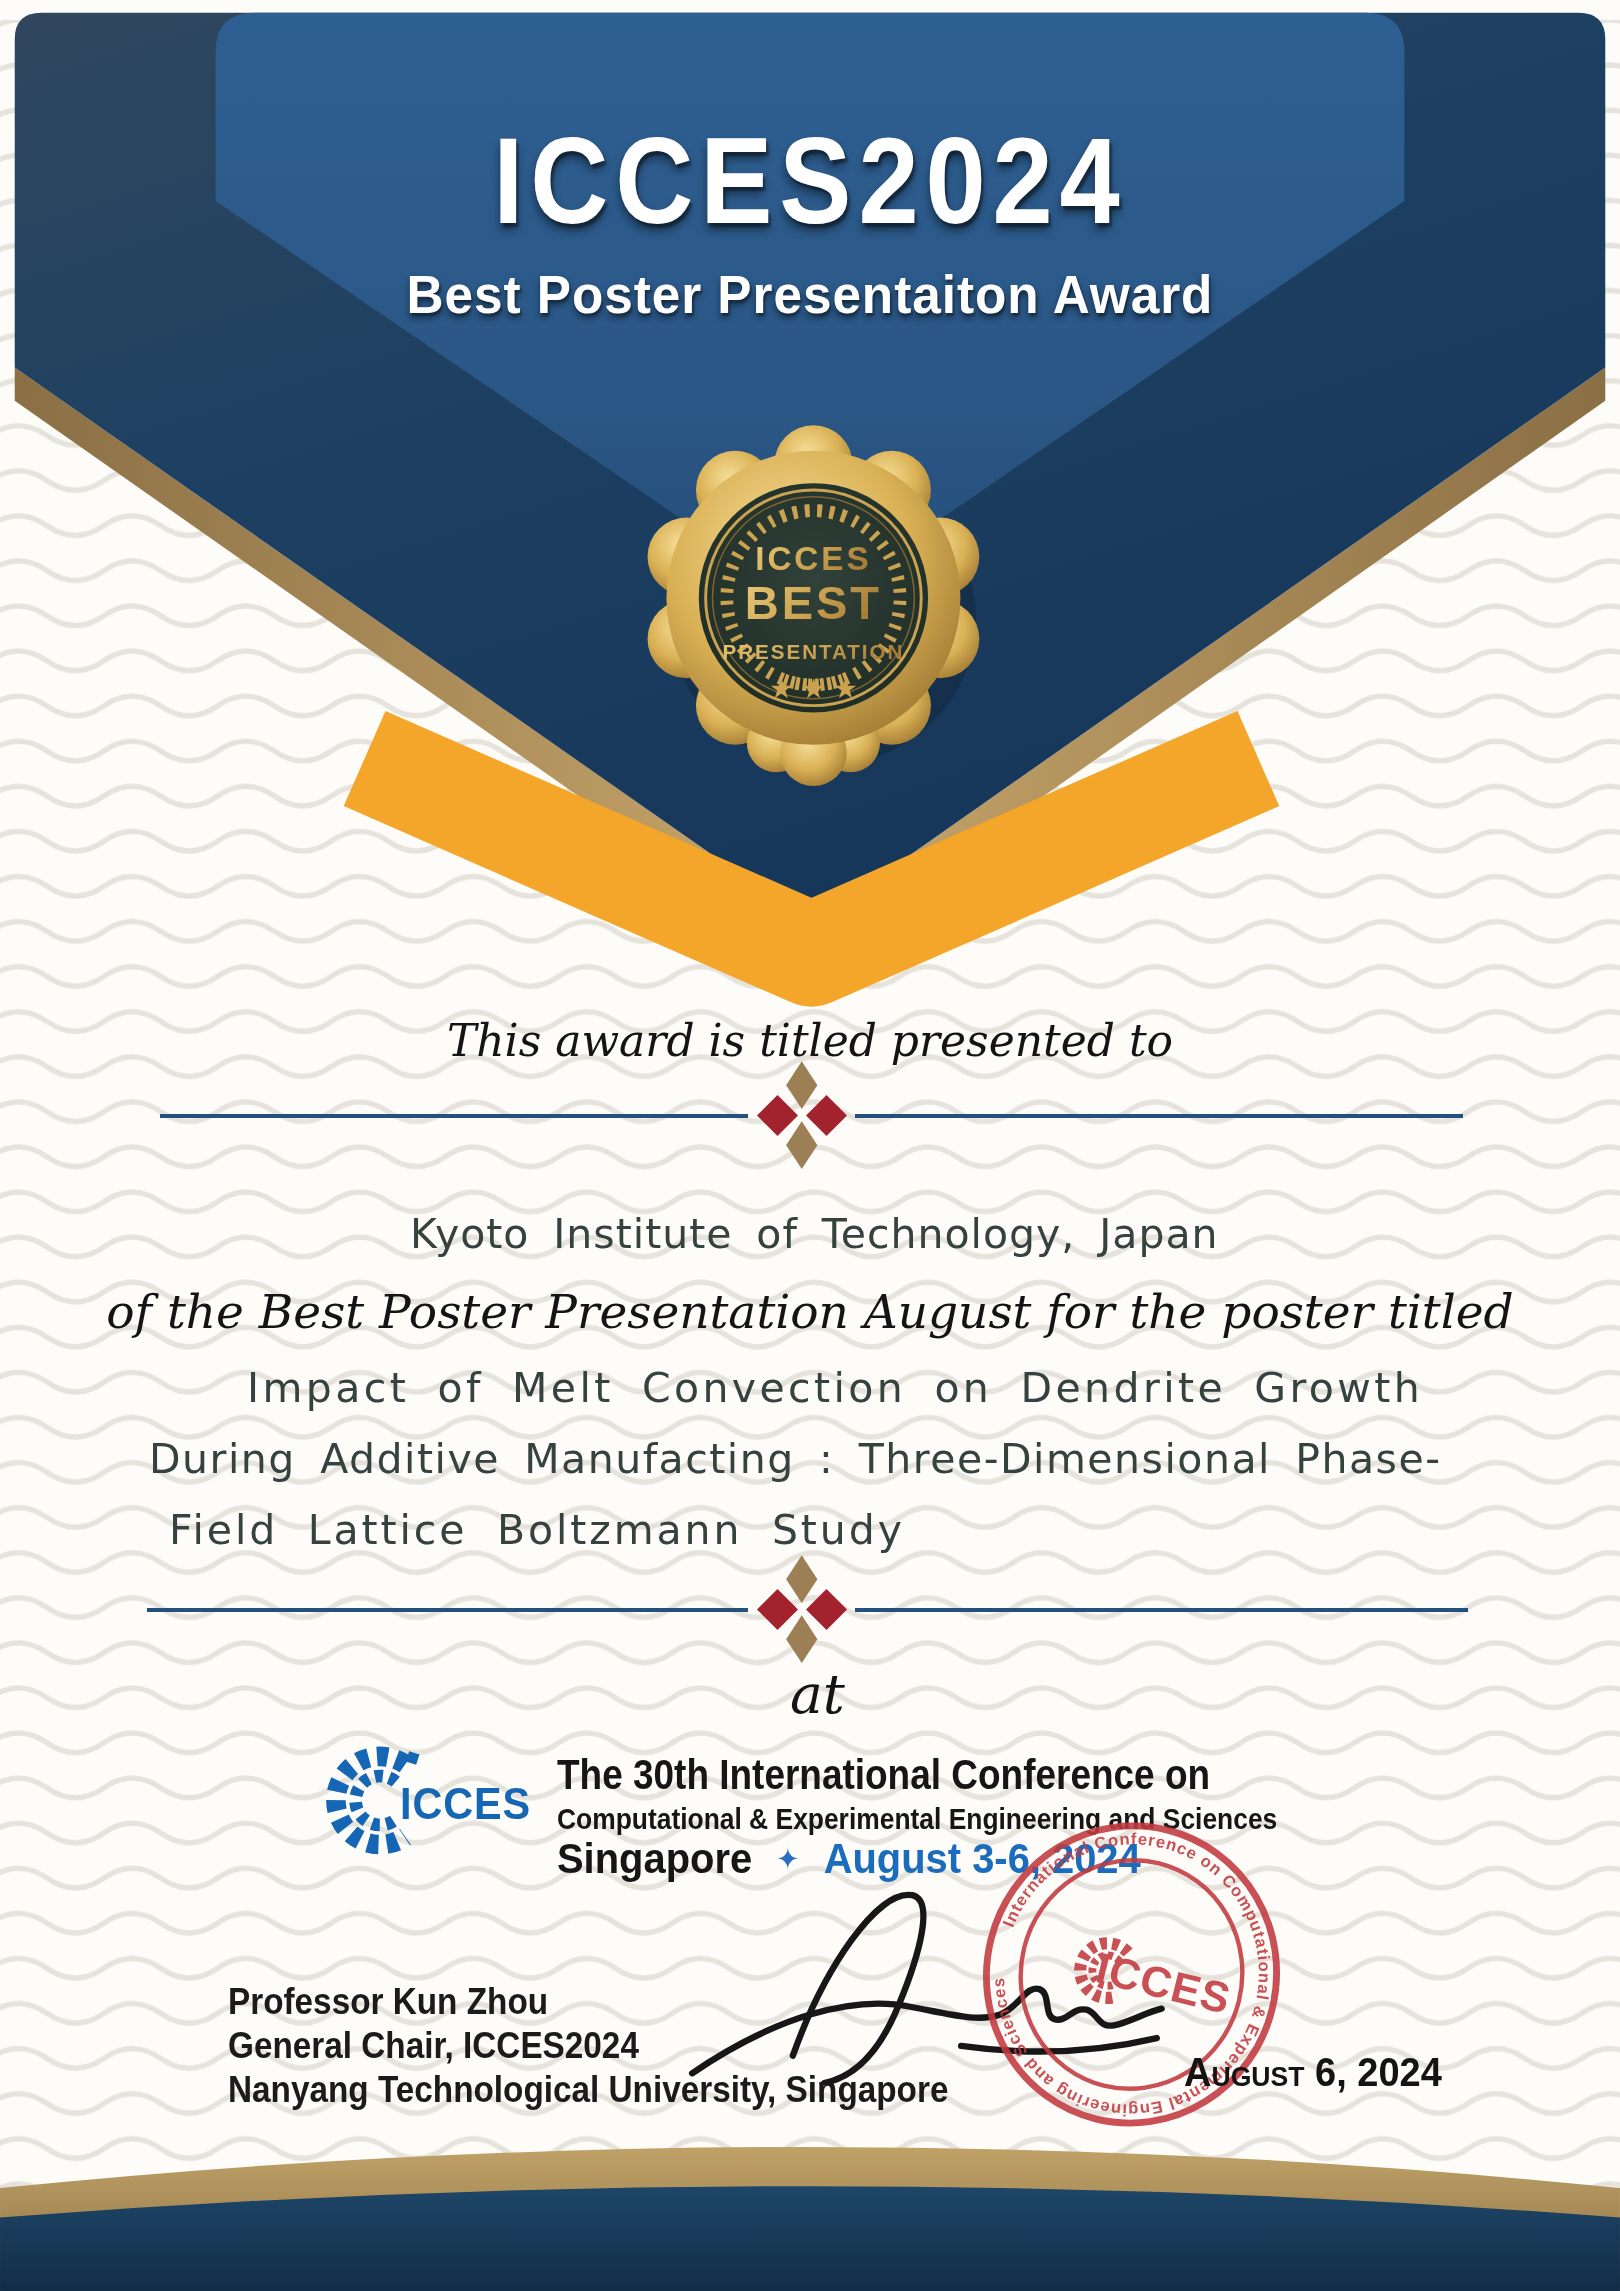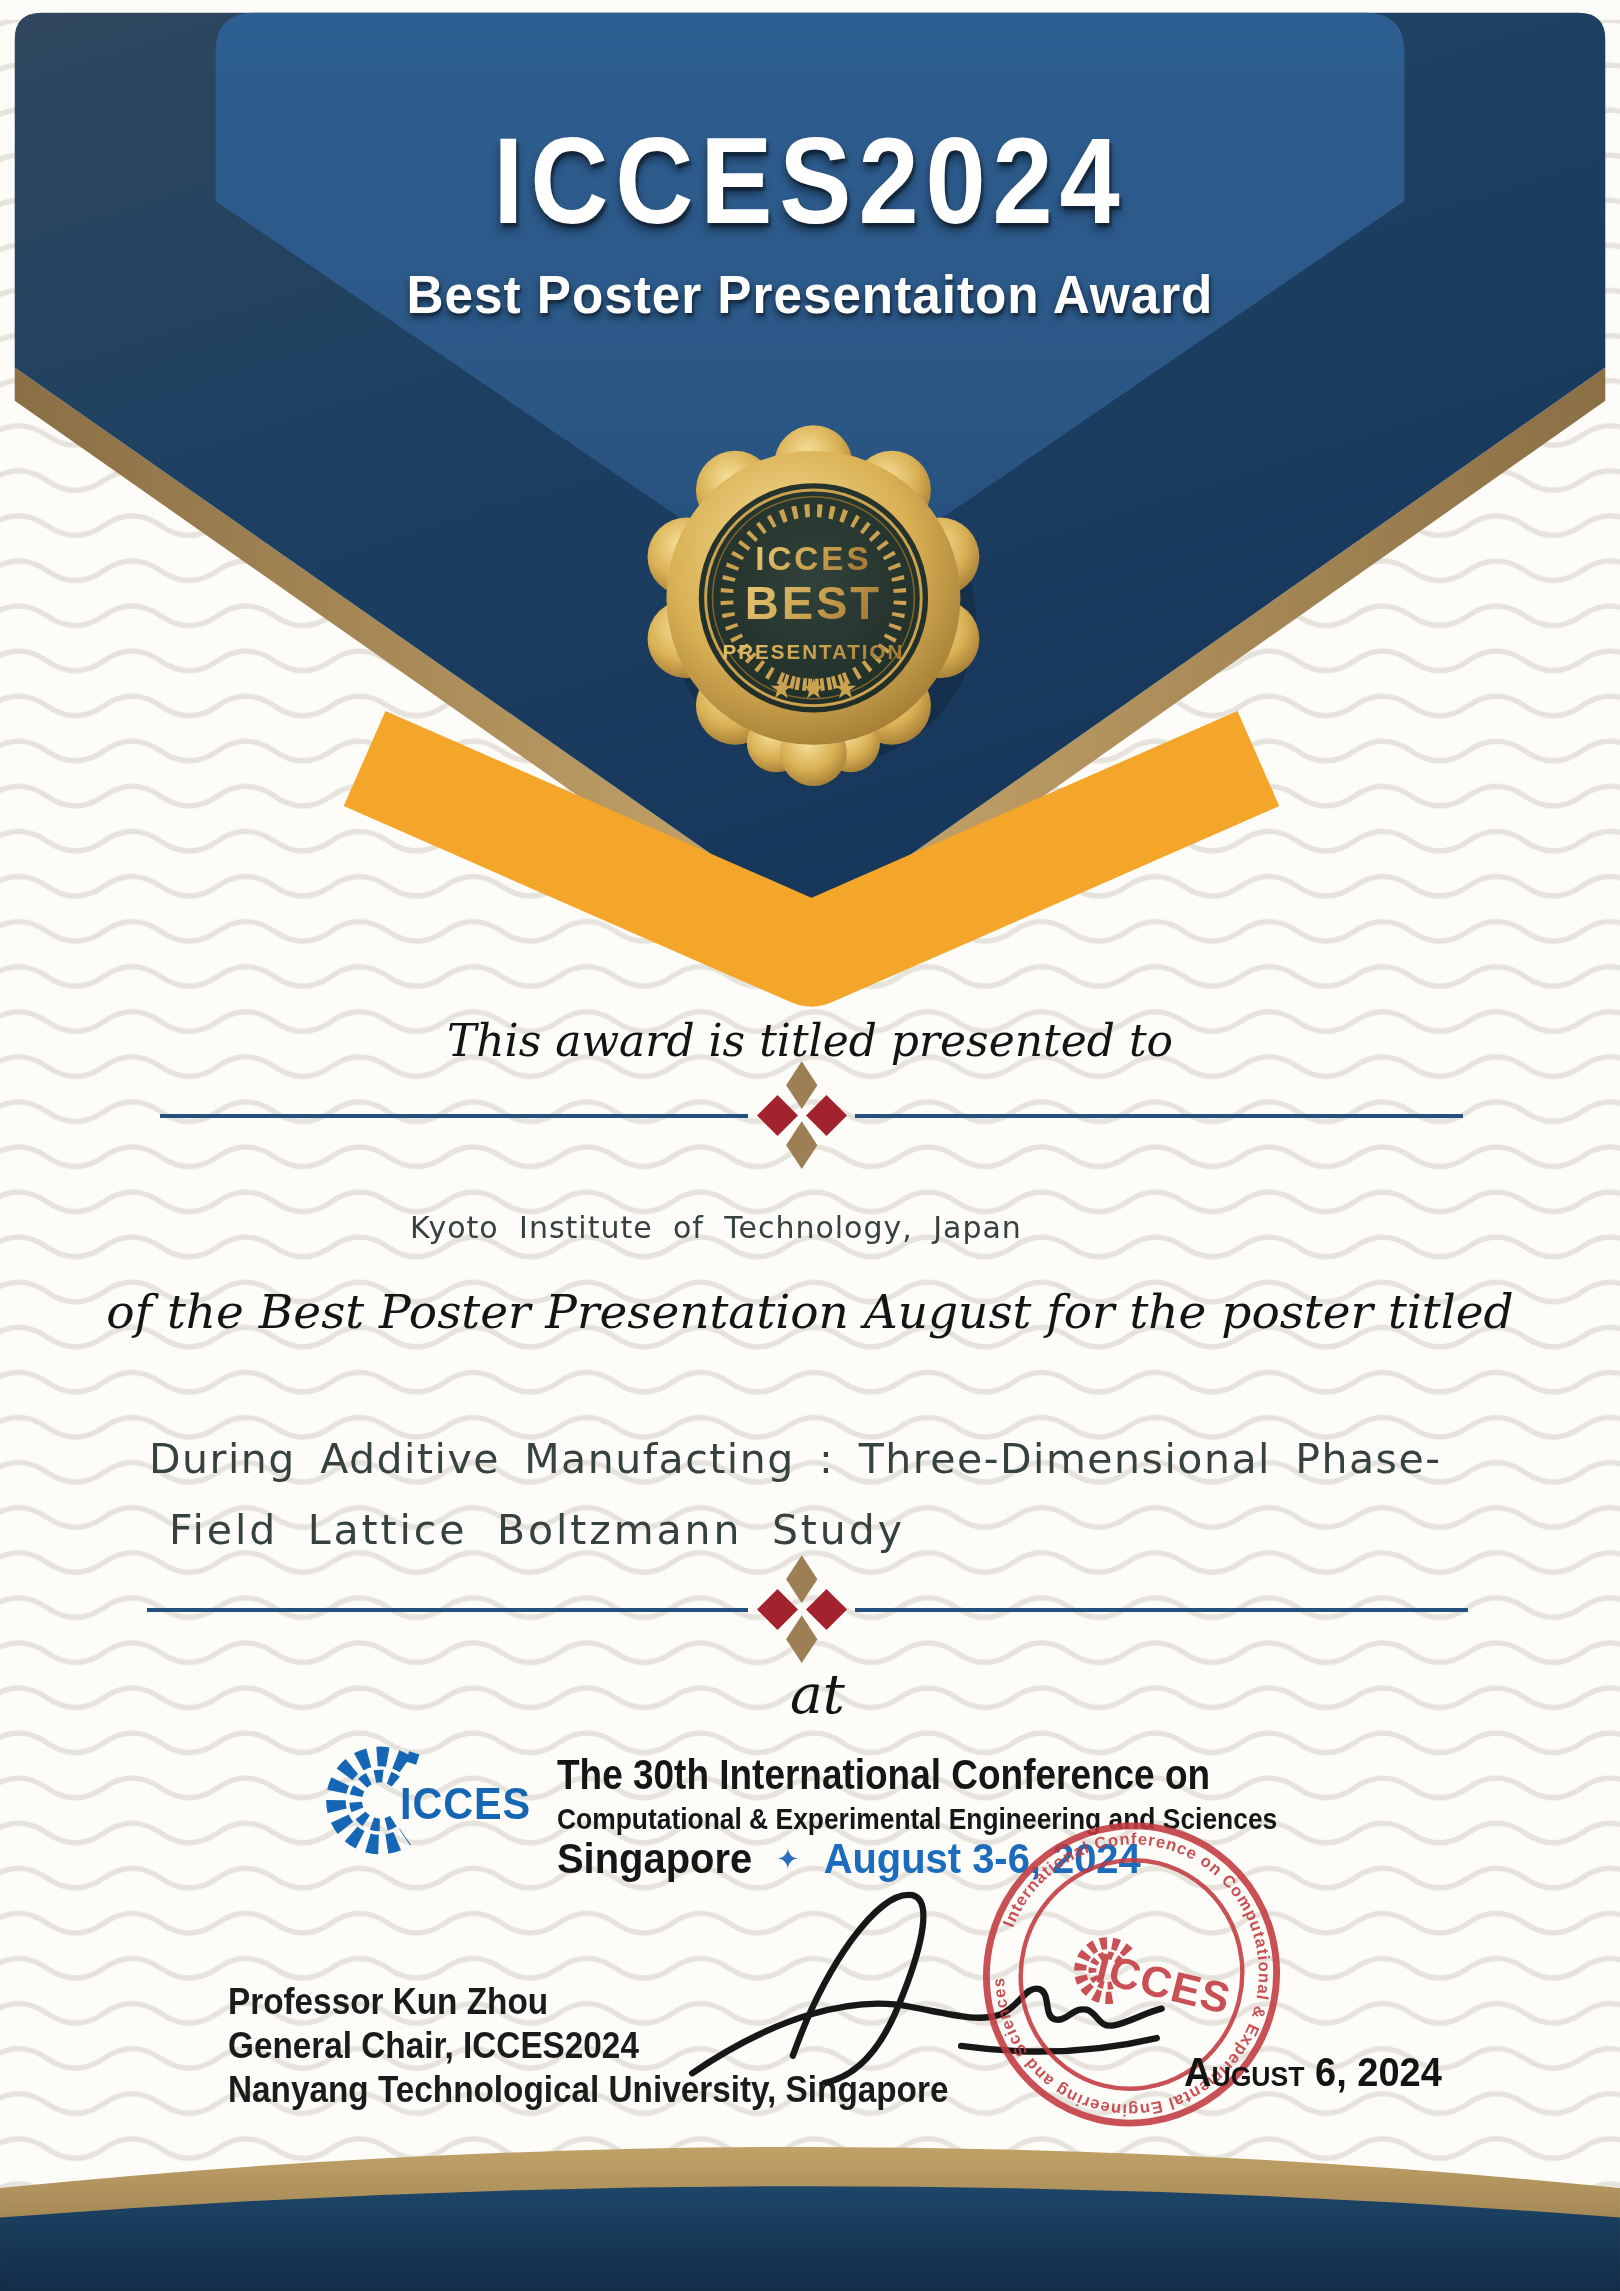--- a/index.html
+++ b/index.html
@@ -143,24 +143,25 @@
 
   <div class="abs rule" style="left:160px;top:1114px;width:588px;"></div>
   <div class="abs rule" style="left:855px;top:1114px;width:608px;"></div>
   <div class="abs orn" style="left:761px;top:1069px;">
     <span class="dm-tan" style="left:28px;top:2.9px;"></span>
     <span class="dm-red" style="left:2px;top:32px;"></span>
     <span class="dm-red" style="left:51px;top:32px;"></span>
     <span class="dm-tan" style="left:28px;top:63px;"></span>
   </div>
 
-  <div class="abs hand" style="left:410px;top:1210px;font-size:30px;letter-spacing:1px;word-spacing:9.8px;">Kyoto Institute of Technology, Japan</div>
+  <div class="abs hand" style="left:410px;top:1210px;font-size:41px;letter-spacing:1px;word-spacing:9.8px;">Kyoto Institute of Technology, Japan</div>
 
   <div class="abs script script-center" style="top:1284px;font-size:47px;">of the Best Poster Presentation August for the poster titled</div>
 
+  <div class="abs hand" style="left:247px;top:1364px;font-size:41px;letter-spacing:3.4px;word-spacing:11.8px;">Impact of Melt Convection on Dendrite Growth</div>
   <div class="abs hand" style="left:169px;top:1506px;font-size:41px;letter-spacing:2.9px;word-spacing:13.7px;">Field Lattice Boltzmann Study</div>
   <div class="abs hand" style="left:149px;top:1435px;font-size:41px;letter-spacing:1.5px;word-spacing:9.8px;">During Additive Manufacting : Three-Dimensional Phase-</div>
 
   <div class="abs rule" style="left:147px;top:1608px;width:601px;"></div>
   <div class="abs rule" style="left:855px;top:1608px;width:613px;"></div>
   <div class="abs orn" style="left:761px;top:1563px;">
     <span class="dm-tan" style="left:28px;top:2.9px;"></span>
     <span class="dm-red" style="left:2px;top:32px;"></span>
     <span class="dm-red" style="left:51px;top:32px;"></span>
     <span class="dm-tan" style="left:28px;top:63px;"></span>

